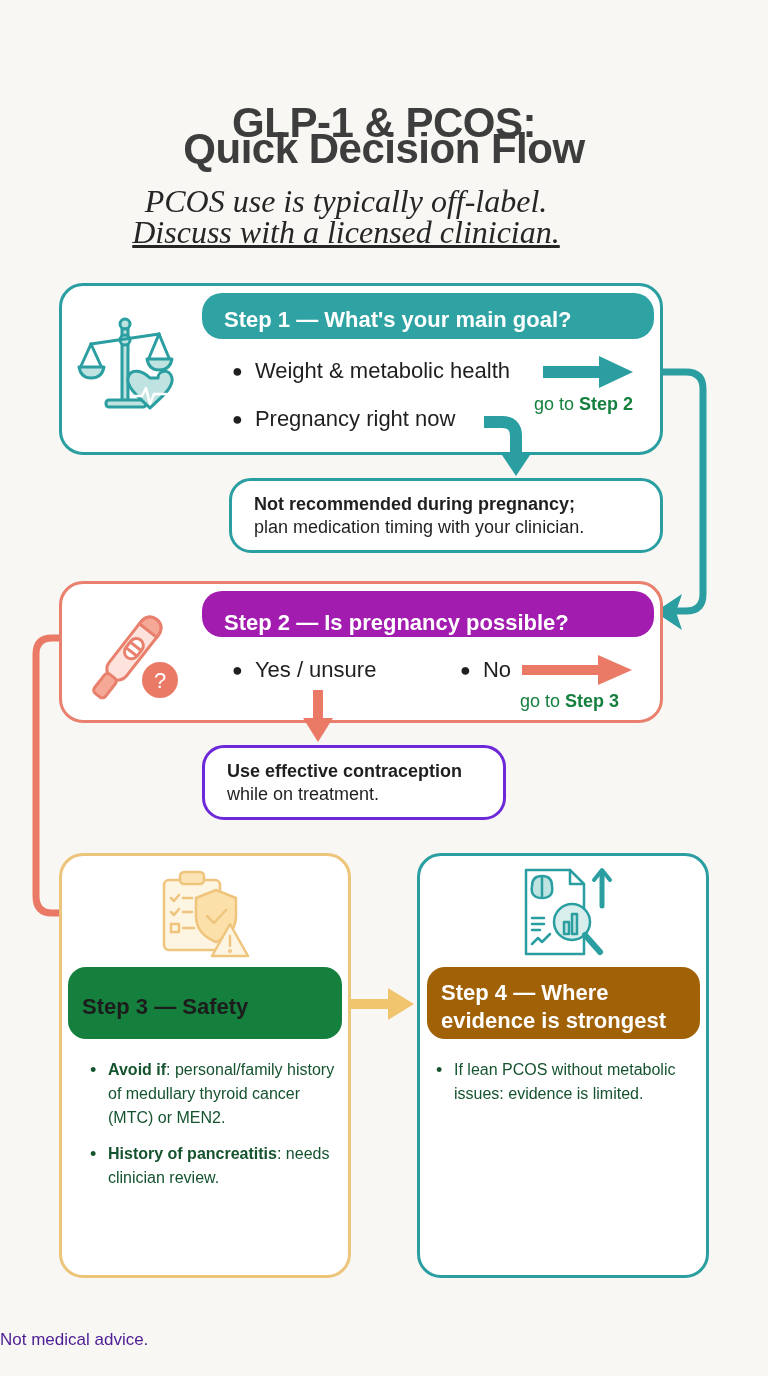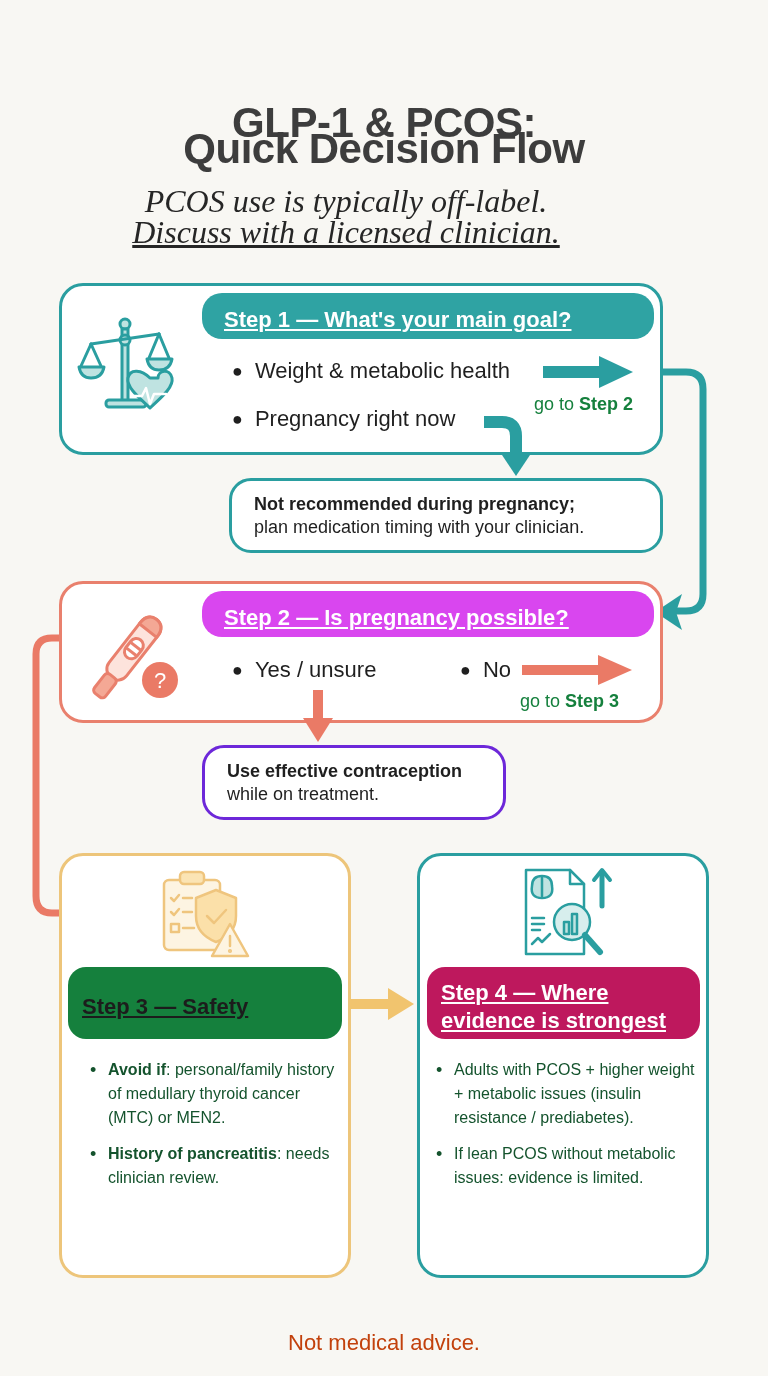--- a/index.html
+++ b/index.html
@@ -29,26 +29,26 @@
     border-radius: 24px;
   }
   .card.teal { border: 3px solid #2a9ea0; }
   .card.coral { border: 3px solid #e9806d; }
   .card.gold { border: 3px solid #edc57a; }
   .pill {
     border-radius: 20px;
     color: #ffffff; font-weight: 700;
     font-size: 22px; line-height: 28px;
     padding: 8px 0 0 22px;
-    display: flex; align-items: center; text-decoration: underline;
+    display: flex; align-items: center;
   }
   .pill.teal { background: #2fa3a3; }
-  .pill.coral { background: #d946ef; }
+  .pill.coral { background: #a21caf; align-items: flex-end; }
   .pill.gold { background: #15803d; color: #1c1c1c; }
-  .pill.teal2 { background: #be185d; }
+  .pill.teal2 { background: #a16207; }
   .bullet-row {
     font-size: 22px; line-height: 28px; color: #1f1f1f;
     display: flex; align-items: center;
   }
   .bullet-row .dot { margin-right: 12px; font-size: 18px; }
   .goto { font-size: 18px; line-height: 22px; color: #15803d; }
   .goto b { font-weight: 700; }
   .note {
     background: #ffffff; border-radius: 22px;
     font-size: 18px; line-height: 23px; color: #1f1f1f;
@@ -57,22 +57,22 @@
   .note b { font-weight: 700; }
   .note.teal { border: 3px solid #2a9ea0; }
   .note.coral { border: 3px solid #6d28d9; }
   .list { list-style: none; font-size: 16px; line-height: 24px; color: #14532d; }
   .list li { position: relative; padding-left: 20px; margin-bottom: 12px; }
   .list li::before {
     content: "•"; position: absolute; left: 2px; top: 0; font-size: 18px;
   }
   .list b { font-weight: 700; }
   .footer {
-    left: 0; width: 768px; text-align: center;
-    font-size: 22px; color: #c2410c;
+    left: 0; width: 768px; 
+    font-size: 17px; color: #4c1d95;
   }
   svg { display: block; }
 </style>
 </head>
 <body>
 
 <div class="abs title" style="top:98px;">GLP-1 &amp; PCOS:</div>
 <div class="abs title" style="top:123px; top:124px;">Quick Decision Flow</div>
 <div class="abs subtitle" style="top:183px;">PCOS use is typically off-label.</div>
 <div class="abs subtitle" style="top:214px;text-decoration:underline;">Discuss with a licensed clinician.</div>
@@ -234,17 +234,16 @@
     </g>
   </svg>
 </div>
 <div class="abs pill teal2" style="left:427px;top:967px;width:273px;height:72px;border-radius:18px;padding-left:14px;">
   <div>
     <div>Step 4 — Where</div>
     <div>evidence is strongest</div>
   </div>
 </div>
 <ul class="abs list" style="left:434px;top:1058px;width:264px;">
-  <li>Adults with PCOS + higher weight + metabolic issues (insulin resistance / prediabetes).</li>
   <li>If lean PCOS without metabolic issues: evidence is limited.</li>
 </ul>
 
 <div class="abs footer" style="top:1330px;">Not medical advice.</div>
 
 </body></html>

